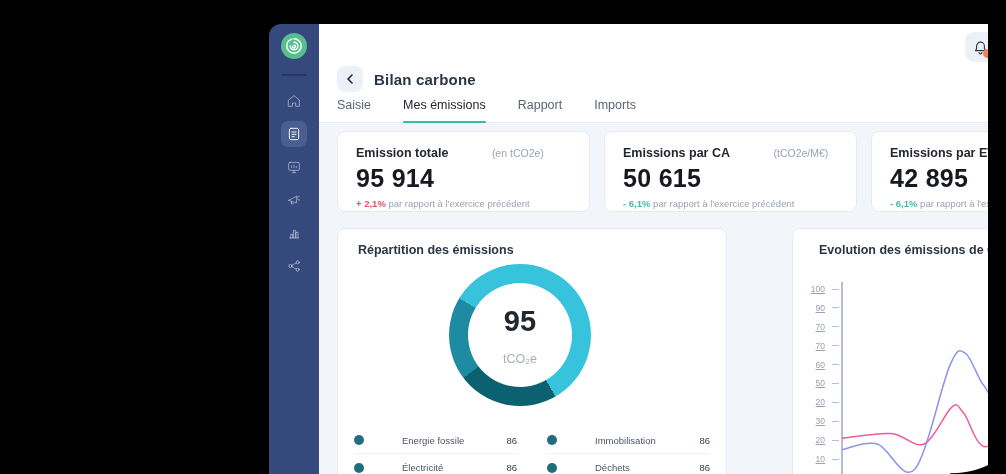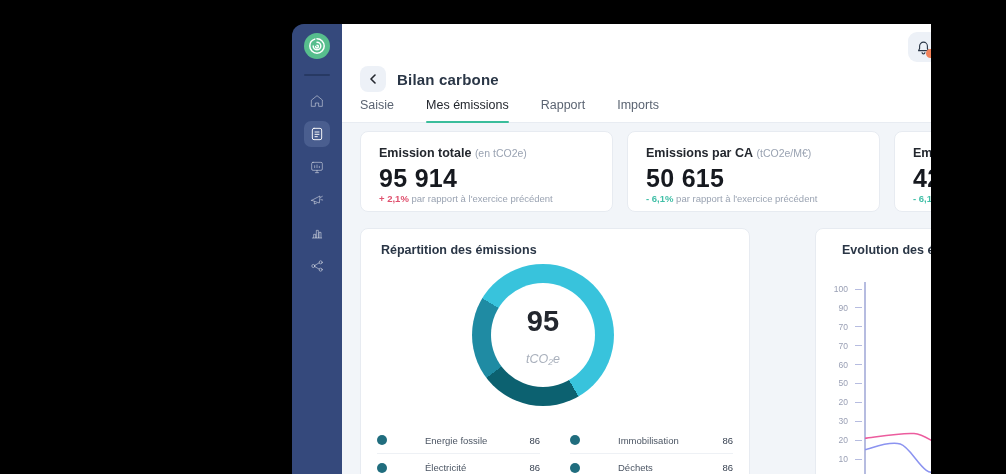--- a/index.html
+++ b/index.html
@@ -1,19 +1,19 @@
 <!DOCTYPE html>
 <html><head>
 <meta charset="utf-8">
 <style>
   * { margin:0; padding:0; box-sizing:border-box; }
   html,body { width:1006px; height:474px; background:#000; overflow:hidden;
               font-family:"Liberation Sans", sans-serif; }
 
-  .window { position:absolute; left:292px; top:24px; width:639px; height:450px;
+  .window { position:absolute; left:269px; top:24px; width:719px; height:450px;
             background:#0f172a; border-top-left-radius:12px; overflow:hidden; }
 
   
   .sidebar { position:absolute; left:0; top:0; width:50px; height:100%;
              background:#35497c; display:flex; flex-direction:column; align-items:center; }
   .logo { margin-top:8px; width:28px; height:28px; }
   .side-divider { margin-top:14px; width:26px; height:2px; background:#273963; border-radius:2px; }
   .nav { margin-top:12px; display:flex; flex-direction:column; align-items:center; gap:7px; }
   .nav-item { width:26px; height:26px; border-radius:7px; display:flex; align-items:center;
               justify-content:center; cursor:pointer; }
@@ -38,51 +38,51 @@
   .tab.active { color:#23272e; font-weight:400; }
   .tab.active::after { content:""; position:absolute; left:0; right:0; bottom:-1px;
                        height:2px; background:#3abd9b; border-radius:2px; }
 
   
   .body-area { position:absolute; left:0; right:0; top:99px; bottom:0; background:#f2f5f9; }
 
   .kpi-card { position:absolute; top:8px; width:253px; height:81px; background:#fff;
               border:1px solid #e7ebf1; border-radius:8px; padding:14px 18px; overflow:hidden; }
   .kpi-label { font-size:12.5px; font-weight:700; color:#23272e; white-space:nowrap; }
-  .kpi-unit { font-size:10.5px; font-weight:400; color:#9aa3b2; }
+  .kpi-unit { font-size:10.5px; font-weight:400; color:#9aa3b2;margin-left:40px; }
   .kpi-value { font-size:25px; font-weight:700; color:#16191f; margin-top:4px; letter-spacing:.3px; }
-  .kpi-delta { font-size:9.5px; color:#9aa3b2; white-space:nowrap; }
+  .kpi-delta { font-size:9.5px; color:#9aa3b2; margin-top:5px; white-space:nowrap; }
   .kpi-delta b { font-weight:700; }
 
   .chart-card { position:absolute; top:105px; background:#fff; border:1px solid #e7ebf1;
                 border-radius:8px; overflow:hidden; }
   .card-title { font-size:12.5px; font-weight:700; color:#2a3646; }
 
   
   #donut-card { left:18px; width:390px; height:300px; padding:14px 20px; }
   .donut-wrap { position:absolute; left:111px; top:35px; width:142px; height:142px; }
   .donut { width:142px; height:142px; border-radius:50%; }
   .donut-hole { position:absolute; left:19px; top:19px; width:104px; height:104px;
                 border-radius:50%; background:#fff; display:flex; flex-direction:column;
                 align-items:center; justify-content:center; }
   .donut-value { font-size:29px; font-weight:700; color:#23272e; }
-  .donut-unit { font-size:12.5px; color:#a9b0bc; margin-top:14px;font-style:italic; }
+  .donut-unit { font-size:12.5px; color:#a9b0bc; margin-top:14px; }
   .legend { position:absolute; left:16px; right:16px; top:198px; display:grid;
             grid-template-columns:1fr 1fr; column-gap:30px; }
   .legend-item { display:flex; align-items:center; gap:10px; height:27px; font-size:9.5px; }
   .legend-item.divided { border-bottom:1px solid #eef1f5; }
   .legend-dot { width:10px; height:10px; border-radius:50%; flex:none; }
   .legend-label { color:#4b5563; flex:1; white-space:nowrap;padding-left:28px; }
   .legend-value { color:#374151; }
 
   
   #line-card { left:473px; width:300px; height:300px; padding:14px 0 0 26px; }
   .yaxis { position:absolute; left:0; top:0; }
   .ytick { position:absolute; display:flex; align-items:center; }
-  .ytick-label { width:32px; text-align:right; font-size:8.5px; color:#9aa0b5; }
+  .ytick-label { width:32px; text-align:right; font-size:8.5px; color:#9aa0b5;text-decoration:underline; }
   .ytick-dash { width:7px; height:1px; background:#b6bce0; margin-left:7px; }
   .axis-line { position:absolute; left:48px; top:53px; width:1.5px; height:240px; background:#b6bce0; }
   #plot { position:absolute; left:49px; top:55px; }
 
   .corner-mask { position:absolute; right:0; bottom:0; width:56px; height:30px; z-index:9;
       background:radial-gradient(56px 30px at 0 0, rgba(0,0,0,0) 96%, #000 99%); }
 </style>
 </head>
 <body>
 

